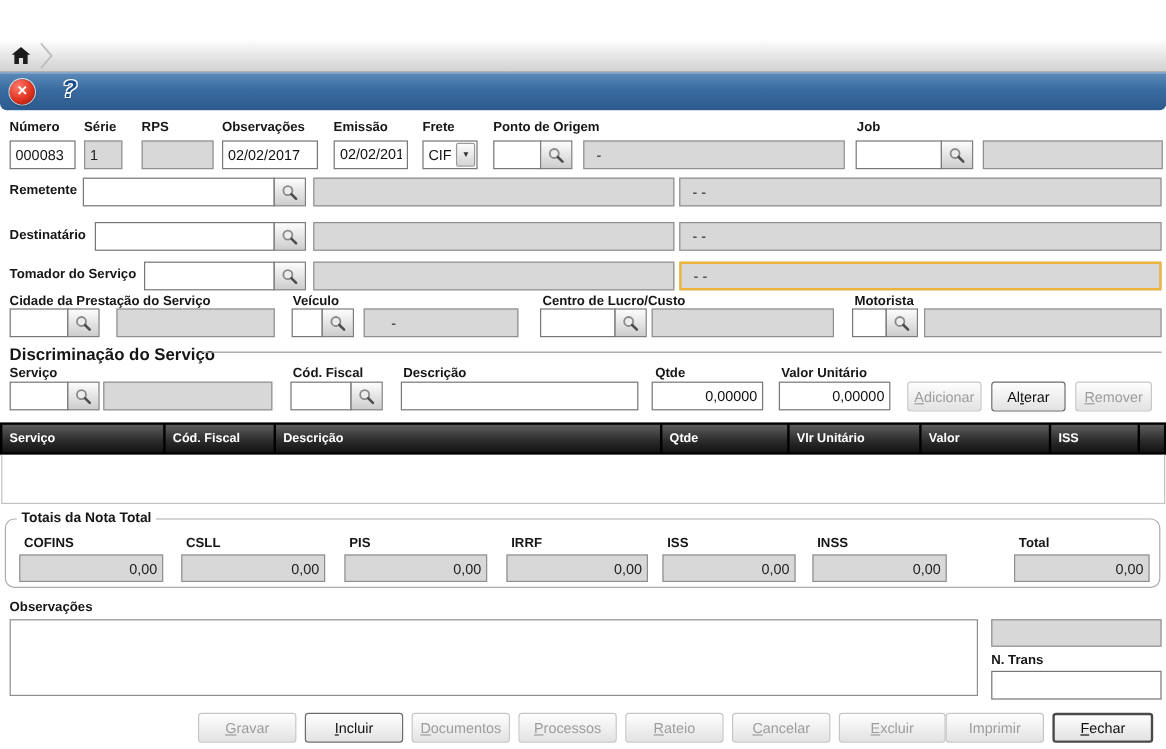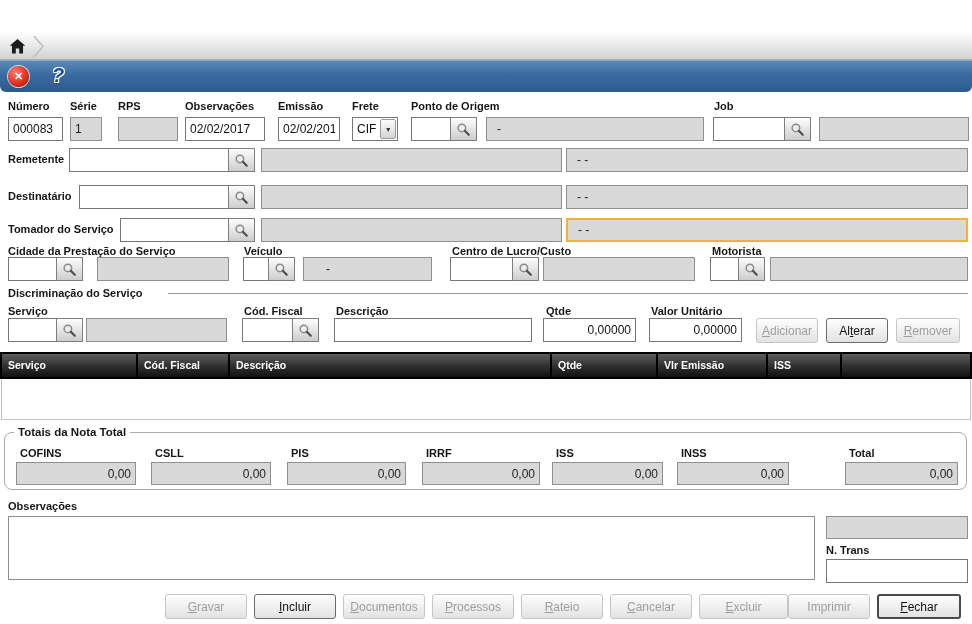--- a/index.html
+++ b/index.html
@@ -201,21 +201,21 @@
   <div class="lbl" style="left:712px;top:245px">Motorista</div>
   <input class="inp" style="left: 710px; top: 257px; width: 29px;" value="">
   <button class="magbtn" style="left:738px;top:257px">
     <svg width="15" height="15" viewBox="0 0 16 16">
       <circle cx="6.3" cy="6.3" r="4" fill="#ececec" stroke="#8a8a8a" stroke-width="1.6"></circle>
       <line x1="9.4" y1="9.4" x2="13.6" y2="13.6" stroke="#4d4d4d" stroke-width="2.3" stroke-linecap="round"></line>
     </svg>
   </button>
   <div class="ro" style="left:770px;top:257px;width:198px"></div>
 
-  <div class="lbl" style="left:8px;top:287px;font-size:11px">Discriminação do Serviço</div>
+  <div class="lbl" style="left:8px;top:287px;font-size:14px">Discriminação do Serviço</div>
   <div class="hline" style="left:168px;top:293px;width:800px"></div>
 
   <div class="lbl" style="left:8px;top:305px">Serviço</div>
   <input class="inp" style="left: 8px; top: 318px; width: 49px;" value="">
   <button class="magbtn" style="left:56px;top:318px">
     <svg width="15" height="15" viewBox="0 0 16 16">
       <circle cx="6.3" cy="6.3" r="4" fill="#ececec" stroke="#8a8a8a" stroke-width="1.6"></circle>
       <line x1="9.4" y1="9.4" x2="13.6" y2="13.6" stroke="#4d4d4d" stroke-width="2.3" stroke-linecap="round"></line>
     </svg>
   </button>
@@ -241,21 +241,22 @@
 
   <button class="btn disabled" style="left:756px;top:318px;width:62px"><u>A</u>dicionar</button>
   <button class="btn" style="left:826px;top:318px;width:62px">Al<u>t</u>erar</button>
   <button class="btn disabled" style="left:896px;top:318px;width:64px"><u>R</u>emover</button>
 
   <div class="grid-head">
     <div class="cell" style="width:134px">Serviço</div>
     <div class="cell" style="width:90px">Cód. Fiscal</div>
     <div class="cell" style="width:320px">Descrição</div>
     <div class="cell" style="width:104px">Qtde</div>
-    <div class="cell" style="width:108px">Vlr Emissão</div>
+    <div class="cell" style="width:108px">Vlr Unitário</div>
+    <div class="cell" style="width:106px">Valor</div>
     <div class="cell" style="width:72px">ISS</div>
     <div class="cell" style="flex:1"></div>
   </div>
   <div class="grid-body"></div>
 
   <div class="fset" style="left:4px;top:432px;width:963px;height:58px"></div>
   <div class="fset-legend" style="left:14px;top:426px;font-size:11.5px">Totais da Nota Total</div>
 
   <div class="lbl" style="left:20px;top:447px">COFINS</div>
   <input class="inp gray num" style="left: 16px; top: 462px; width: 120px; height: 23px;" value="0,00">

